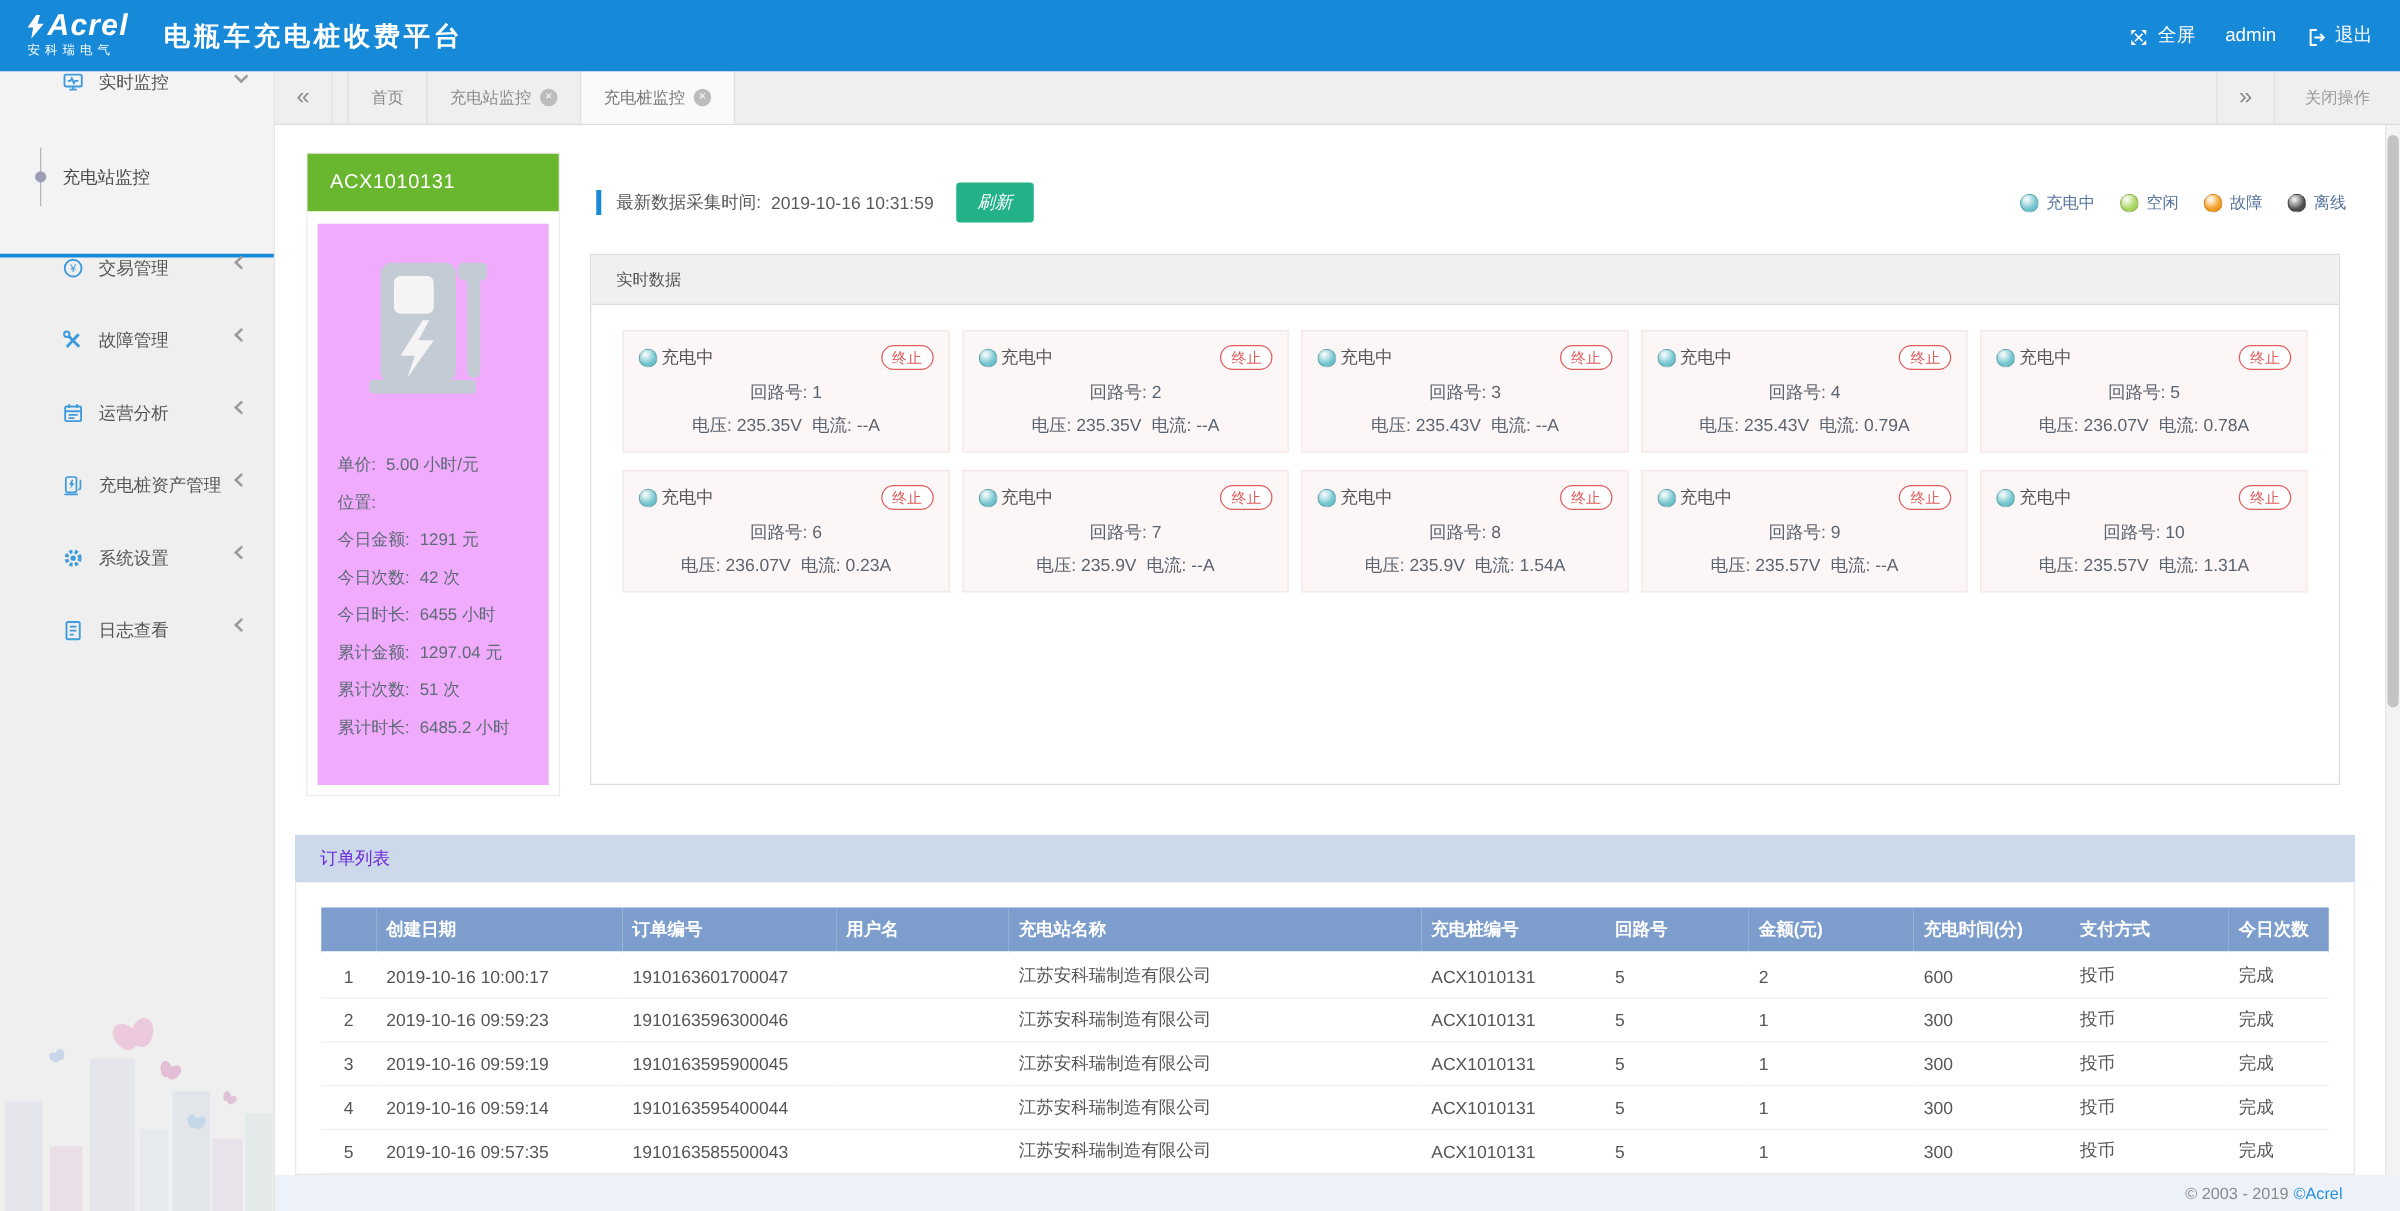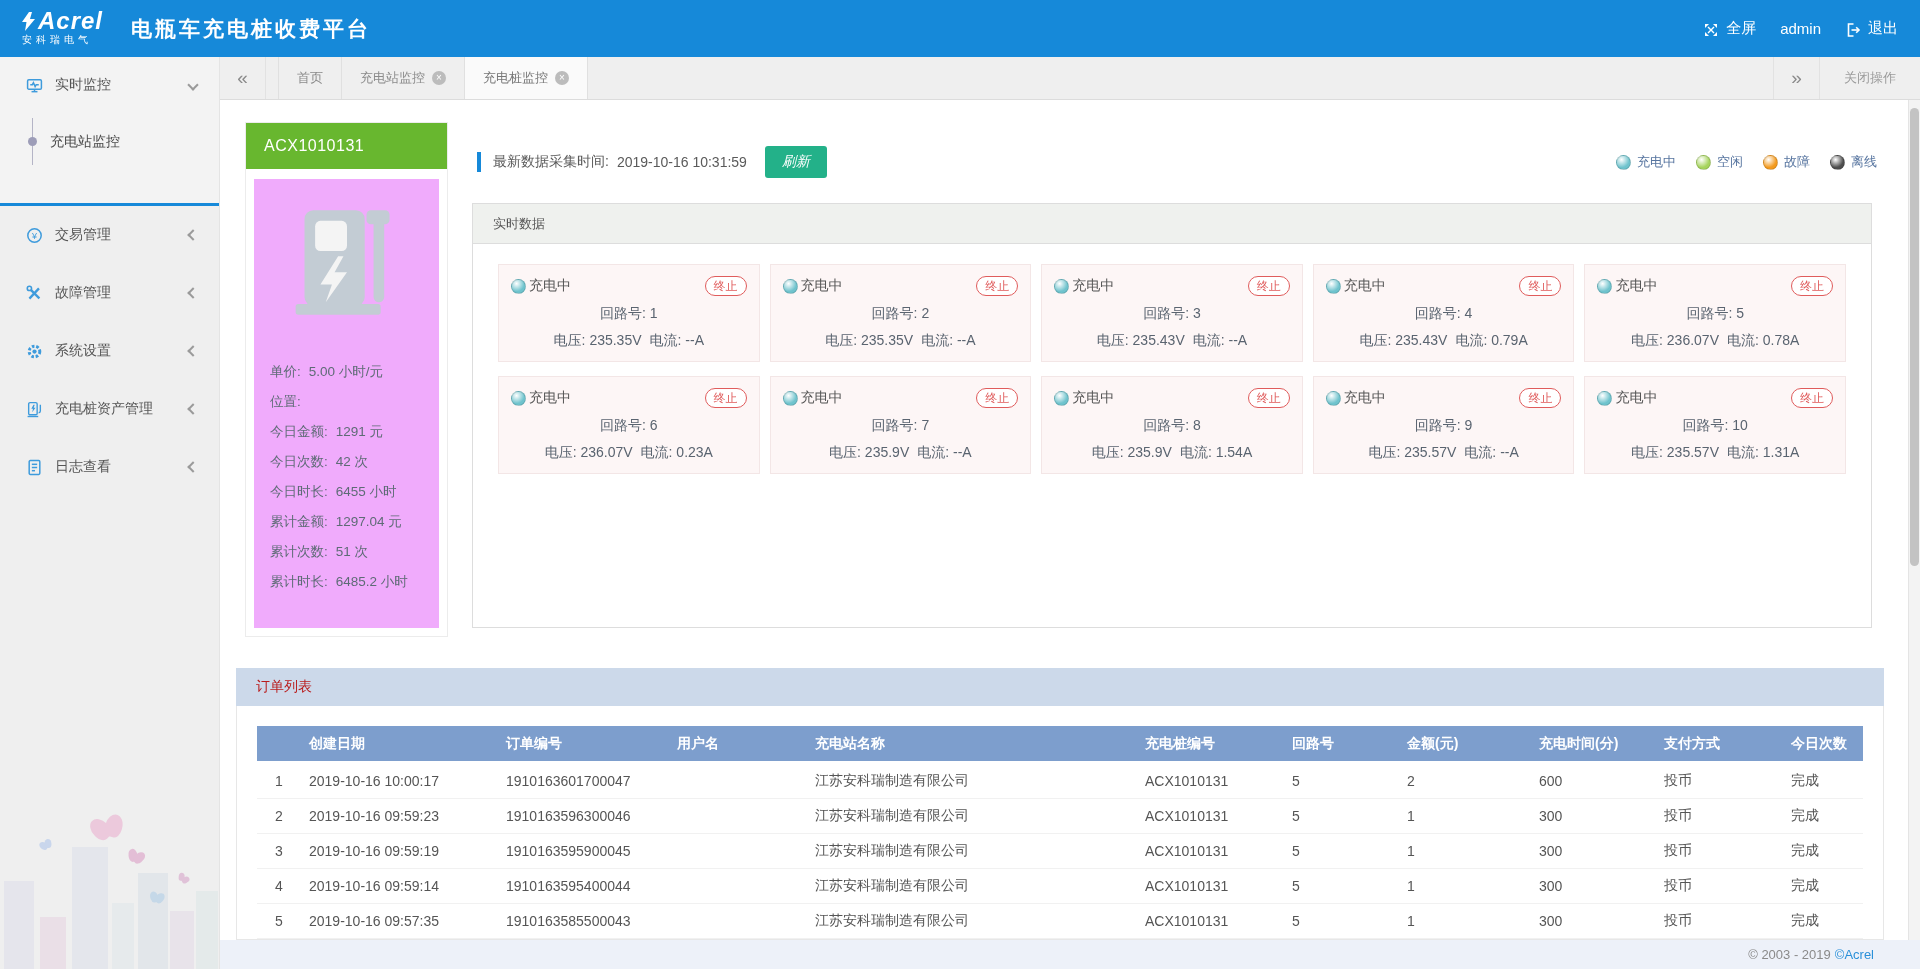--- a/index.html
+++ b/index.html
@@ -23,21 +23,21 @@
   .tab.first { border-left:1px solid #e0e0e0; margin-left:12px; }
   .tab.active { background:#fafafa; color:#777; }
   .tab-close { width:14px; height:14px; border-radius:50%; background:#bcbcbc; color:#fff; font-size:10px; line-height:14px; text-align:center; display:inline-block; }
   .tabbar-right { margin-left:auto; display:flex; align-items:stretch; }
   .tabbar-right .tab-nav { border-right:none; border-left:1px solid #e2e2e2; }
   .close-ops { display:flex; align-items:center; padding:0 24px; font-size:13px; color:#9a9a9a; border-left:1px solid #e2e2e2; cursor:pointer; }
 
   
   .sidebar { position:absolute; left:0; top:57px; width:220px; bottom:0; background:#efefef; border-right:1px solid #e4e4e4; z-index:10; }
   .side-group-active { background:#f3f3f3; border-bottom:3px solid #1689d9; }
-  .side-item { height:58px; display:flex; align-items:center; padding-left:26px; gap:12px; font-size:14px; color:#555; cursor:pointer; }
+  .side-item { height:58px; display:flex; align-items:flex-start; padding-left:26px; gap:12px; font-size:14px; color:#555; cursor:pointer;margin-left:24px; }
   .side-item.parent-open { height:56px; }
   .side-icon { width:17px; height:17px; flex:0 0 17px; display:inline-block; }
   .chev { width:8px; height:8px; border-left:2px solid #9a9a9a; border-bottom:2px solid #9a9a9a; display:inline-block; margin-left:auto; margin-right:22px; }
   .chev-down { transform:rotate(-45deg); }
   .chev-left { transform:rotate(45deg); }
   .side-sub { position:relative; height:57px; display:flex; align-items:center; padding-left:50px; font-size:14px; color:#4a4a4a; cursor:pointer; }
   .side-sub .tl-line { position:absolute; left:32px; top:5px; bottom:5px; width:1px; background:#b4b4c6; }
   .side-sub .tl-dot { position:absolute; left:28px; top:50%; margin-top:-4.5px; width:9px; height:9px; border-radius:50%; background:#9d9db8; }
   .group-pad { height:33px; }
 
@@ -78,21 +78,21 @@
   .cards { padding:20px 25px; display:grid; grid-template-columns:repeat(5,1fr); column-gap:10px; row-gap:14px; }
   .circuit-card { height:98px; background:#fdf6f6; border:1px solid #f3e6e6; padding:11px 12px; }
   .cc-top { display:flex; align-items:center; }
   .cc-status { font-size:14px; color:#555; margin-left:3px; }
   .terminate { margin-left:auto; font-size:12px; color:#e05c5c; border:1px solid #e05c5c; border-radius:10px; padding:0 8px; height:20px; line-height:18px; background:#fff; cursor:pointer; }
   .cc-circuit, .cc-vals { text-align:center; font-size:14px; color:#5a6470; margin-top:9px; }
   .cc-vals .sep { display:inline-block; width:8px; }
 
   
   .orders { position:absolute; left:16px; top:568px; width:1648px; }
-  .orders-header { height:38px; background:#ccd9ea; font-size:14px; color:#b91c1c; display:flex; align-items:center; padding-left:20px; }
+  .orders-header { height:38px; background:#ccd9ea; font-size:14px; color:#6d28d9; display:flex; align-items:center; padding-left:20px; }
   .orders-body { background:#fff; border:1px solid #e7e7e7; border-top:none; padding:20px 20px 0 20px; }
   table.order-table { width:100%; border-collapse:collapse; table-layout:fixed; }
   .order-table th { background:#7d9ecd; color:#fff; font-size:14px; font-weight:bold; text-align:left; height:37px; padding:0 8px; border-bottom:4px solid #fff; }
   .order-table th.c-num, .order-table td.c-num { text-align:center; padding:0; }
   .order-table td { height:35px; font-size:14px; color:#555; padding:0 8px; border-bottom:1px solid #f1f1f1; overflow:hidden; white-space:nowrap; }
 
   
   .footer { position:absolute; left:220px; right:0; bottom:0; height:29px; background:#edf1f9; display:flex; align-items:center; justify-content:flex-end; padding-right:46px; font-size:13px; color:#8a8a8a; z-index:15; }
   .footer .brand { color:#2a90d9; margin-left:4px; }
 
@@ -186,35 +186,47 @@
     <div class="side-item">
       <svg class="side-icon" viewBox="0 0 16 16" fill="none" stroke="#3e9bdc">
           <line x1="3.2" y1="12.8" x2="12.2" y2="3.2" stroke-width="2.2"></line>
           <line x1="3.6" y1="3.6" x2="12.6" y2="12.6" stroke-width="2.2"></line>
           <circle cx="3.2" cy="3.2" r="2" fill="#efefef" stroke-width="1.5"></circle>
         </svg>
       <span>故障管理</span>
       <span class="chev chev-left"></span>
     </div>
     <div class="side-item">
-      <svg class="side-icon" viewBox="0 0 16 16" fill="none" stroke="#3e9bdc">
-          <circle cx="8" cy="8" r="5" stroke-width="2.8" stroke-dasharray="2.4 1.7"></circle>
-          <circle cx="8" cy="8" r="2" fill="#3e9bdc" stroke="none"></circle>
-        </svg>
-      <span>系统设置</span>
+      <svg class="side-icon" viewBox="0 0 16 16" fill="none" stroke="#3e9bdc" stroke-width="1.4">
+          <rect x="2" y="3" width="12" height="11" rx="1"></rect>
+          <line x1="2" y1="6.6" x2="14" y2="6.6"></line>
+          <line x1="5" y1="1.4" x2="5" y2="4.2"></line>
+          <line x1="11" y1="1.4" x2="11" y2="4.2"></line>
+          <line x1="4.5" y1="9.3" x2="11.5" y2="9.3"></line>
+          <line x1="4.5" y1="11.8" x2="9" y2="11.8"></line>
+        </svg>
+      <span>运营分析</span>
       <span class="chev chev-left"></span>
     </div>
     <div class="side-item">
       <svg class="side-icon" viewBox="0 0 16 16" fill="none" stroke="#3e9bdc" stroke-width="1.3">
           <rect x="2.5" y="1.5" width="8" height="11.5" rx="1.3"></rect>
           <path d="M7,3.5 L5,7.3 h1.6 L5.8,10.5 L9,6.3 H7.3 L8.2,3.5 z" fill="#3e9bdc" stroke="none"></path>
           <path d="M13.5,3.5 v6 a1.6,1.6 0 0 1 -1.6,1.6"></path>
           <line x1="1.5" y1="14.6" x2="11.5" y2="14.6"></line>
         </svg>
       <span>充电桩资产管理</span>
+      <span class="chev chev-left"></span>
+    </div>
+    <div class="side-item">
+      <svg class="side-icon" viewBox="0 0 16 16" fill="none" stroke="#3e9bdc">
+          <circle cx="8" cy="8" r="5" stroke-width="2.8" stroke-dasharray="2.4 1.7"></circle>
+          <circle cx="8" cy="8" r="2" fill="#3e9bdc" stroke="none"></circle>
+        </svg>
+      <span>系统设置</span>
       <span class="chev chev-left"></span>
     </div>
     <div class="side-item">
       <svg class="side-icon" viewBox="0 0 16 16" fill="none" stroke="#3e9bdc" stroke-width="1.4">
           <rect x="3" y="1.5" width="10" height="13" rx="1"></rect>
           <line x1="5.5" y1="5" x2="10.5" y2="5"></line>
           <line x1="5.5" y1="8" x2="10.5" y2="8"></line>
           <line x1="5.5" y1="11" x2="8.5" y2="11"></line>
         </svg>
       <span>日志查看</span>

